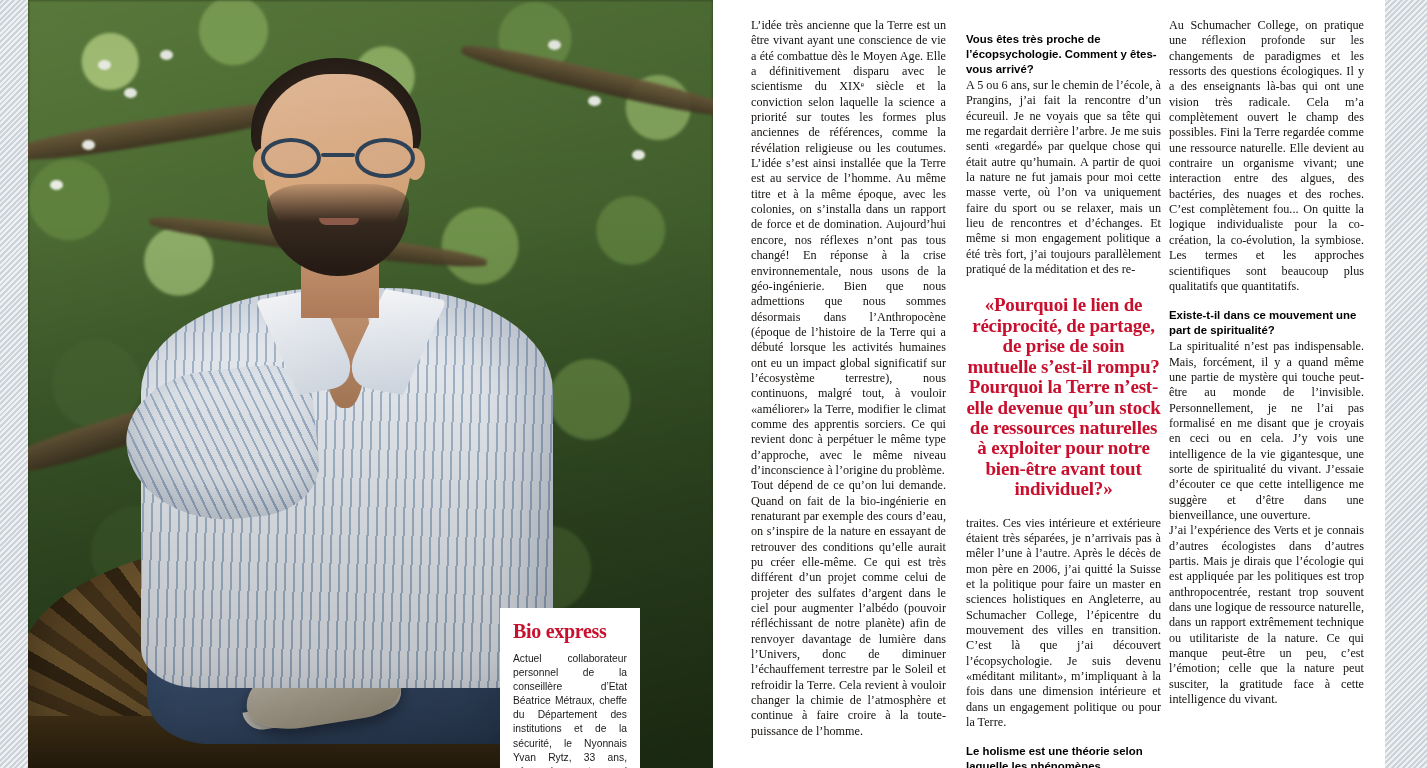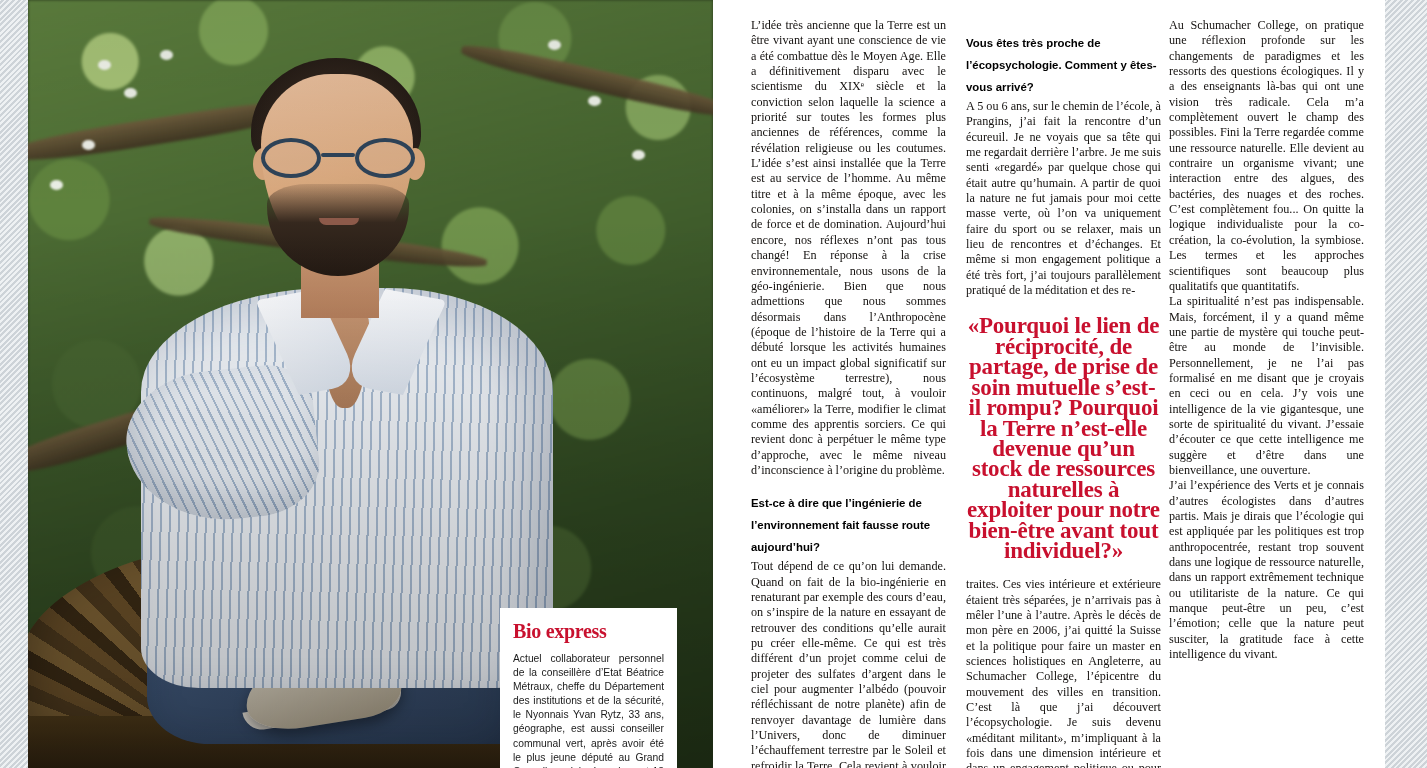--- a/index.html
+++ b/index.html
@@ -182,21 +182,21 @@
     background:linear-gradient(180deg,#4a3718,#2a1e0e);
   }
 
   .photo-shade {
     position:absolute; inset:0;
     background:linear-gradient(180deg,rgba(0,0,0,.05) 0%,rgba(0,0,0,0) 28%,rgba(0,0,0,.25) 100%);
   }
 
   
   .bio-box {
-    position:absolute; left:472px; top:608px; width:177px; height:160px;
+    position:absolute; left:472px; top:608px; width:140px; height:160px;
     background:#ffffff; padding:12px 13px 10px 13px; overflow:hidden;
   }
   .bio-title {
     font-family:"Liberation Serif", serif;
     font-weight:bold; font-size:20px; color:#c8102e; letter-spacing:-.3px;
     margin-bottom:9px;
   }
   .bio-text {
     font-family:"Liberation Sans", sans-serif;
     font-size:10.3px; line-height:14.1px; color:#1a1a1a;
@@ -217,30 +217,30 @@
   .col-3 { left:456px; }
 
   .body-p {
     font-family:"Liberation Serif", serif;
     font-size:12.2px; line-height:15.35px; color:#14110f;
     text-align:justify; hyphens:auto; -webkit-hyphens:auto;
     margin-bottom:0;
   }
   .q-head {
     font-family:"Liberation Sans", sans-serif;
-    font-weight:bold; font-size:11.4px; line-height:22px; color:#000;
+    font-weight:bold; font-size:11.4px; line-height:15px; color:#000;
     margin-top:14px; margin-bottom:1px; text-align:left; hyphens:none;
   }
   .lead-in { margin-top:0; }
 
   
   .pullquote {
     font-family:"Liberation Serif", serif;
     font-weight:bold;
-    font-size:23px; line-height:20.4px;
+    font-size:19px; line-height:20.4px;
     color:#c8102e; text-align:center;
     margin:18px 0 16px 0;
     letter-spacing:-.2px;
     hyphens:none;
   }
 </style>
 </head>
 <body>
 
 <div class="stage">
@@ -299,35 +299,35 @@
       <div class="bio-title">Bio express</div>
       <div class="bio-text">Actuel collaborateur personnel de la conseillère d’Etat Béatrice Métraux, cheffe du Département des institutions et de la sécurité, le Nyonnais Yvan Rytz, 33 ans, géographe, est aussi conseiller communal vert, après avoir été le plus jeune député au Grand Conseil vaudois, à seulement 18 ans. Il donne dans le monde entier</div>
     </div>
   </div>
 
   <div class="page-right">
     <div class="cols">
 
       <div class="col col-1">
         <p class="body-p lead-in">L’idée très ancienne que la Terre est un être vivant ayant une conscience de vie a été combattue dès le Moyen Age. Elle a définitivement disparu avec le scientisme du XIXᵉ siècle et la conviction selon laquelle la science a priorité sur toutes les formes plus anciennes de références, comme la révélation religieuse ou les coutumes. L’idée s’est ainsi installée que la Terre est au service de l’homme. Au même titre et à la même époque, avec les colonies, on s’installa dans un rapport de force et de domination. Aujourd’hui encore, nos réflexes n’ont pas tous changé! En réponse à la crise environnementale, nous usons de la géo-ingénierie. Bien que nous admettions que nous sommes désormais dans l’Anthropocène (époque de l’histoire de la Terre qui a débuté lorsque les activités humaines ont eu un impact global significatif sur l’écosystème terrestre), nous continuons, malgré tout, à vouloir «améliorer» la Terre, modifier le climat comme des apprentis sorciers. Ce qui revient donc à perpétuer le même type d’approche, avec le même niveau d’inconscience à l’origine du problème.</p>
-        <p class="q-head">Est-ce à dire que l’ingénierie de l’environnement fait fausse route aujourd’hui?</p>
         <p class="body-p">Tout dépend de ce qu’on lui demande. Quand on fait de la bio-ingénierie en renaturant par exemple des cours d’eau, on s’inspire de la nature en essayant de retrouver des conditions qu’elle aurait pu créer elle-même. Ce qui est très différent d’un projet comme celui de projeter des sulfates d’argent dans le ciel pour augmenter l’albédo (pouvoir réfléchissant de notre planète) afin de renvoyer davantage de lumière dans l’Univers, donc de diminuer l’échauffement terrestre par le Soleil et refroidir la Terre. Cela revient à vouloir changer la chimie de l’atmosphère et continue à faire croire à la toute-puissance de l’homme.</p>
 
       </div>
 
       <div class="col col-2">
         <p class="q-head">Vous êtes très proche de l’écopsychologie. Comment y êtes-vous arrivé?</p>
         <p class="body-p">A 5 ou 6 ans, sur le chemin de l’école, à Prangins, j’ai fait la rencontre d’un écureuil. Je ne voyais que sa tête qui me regardait derrière l’arbre. Je me suis senti «regardé» par quelque chose qui était autre qu’humain. A partir de quoi la nature ne fut jamais pour moi cette masse verte, où l’on va uniquement faire du sport ou se relaxer, mais un lieu de rencontres et d’échanges. Et même si mon engagement politique a été très fort, j’ai toujours parallèlement pratiqué de la méditation et des re-</p>
         <p class="pullquote">«Pourquoi le lien de réciprocité, de partage, de prise de soin mutuelle s’est-il rompu? Pourquoi la Terre n’est-elle devenue qu’un stock de ressources naturelles à exploiter pour notre bien-être avant tout individuel?»</p>
         <p class="body-p">traites. Ces vies intérieure et extérieure étaient très séparées, je n’arrivais pas à mêler l’une à l’autre. Après le décès de mon père en 2006, j’ai quitté la Suisse et la politique pour faire un master en sciences holistiques en Angleterre, au Schumacher College, l’épicentre du mouvement des villes en transition. C’est là que j’ai découvert l’écopsychologie. Je suis devenu «méditant militant», m’impliquant à la fois dans une dimension intérieure et dans un engagement politique ou pour la Terre.</p>
         <p class="q-head">Le holisme est une théorie selon laquelle les phénomènes importants sont</p>
       </div>
 
       <div class="col col-3">
         <p class="body-p lead-in">Au Schumacher College, on pratique une réflexion profonde sur les changements de paradigmes et les ressorts des questions écologiques. Il y a des enseignants là-bas qui ont une vision très radicale. Cela m’a complètement ouvert le champ des possibles. Fini la Terre regardée comme une ressource naturelle. Elle devient au contraire un organisme vivant; une interaction entre des algues, des bactéries, des nuages et des roches. C’est complètement fou... On quitte la logique individualiste pour la co-création, la co-évolution, la symbiose. Les termes et les approches scientifiques sont beaucoup plus qualitatifs que quantitatifs.</p>
+        <p class="q-head">Existe-t-il dans ce mouvement une part de spiritualité?</p>
         <p class="body-p">La spiritualité n’est pas indispensable. Mais, forcément, il y a quand même une partie de mystère qui touche peut-être au monde de l’invisible. Personnellement, je ne l’ai pas formalisé en me disant que je croyais en ceci ou en cela. J’y vois une intelligence de la vie gigantesque, une sorte de spiritualité du vivant. J’essaie d’écouter ce que cette intelligence me suggère et d’être dans une bienveillance, une ouverture.</p>
         <p class="body-p">J’ai l’expérience des Verts et je connais d’autres écologistes dans d’autres partis. Mais je dirais que l’écologie qui est appliquée par les politiques est trop anthropocentrée, restant trop souvent dans une logique de ressource naturelle, dans un rapport extrêmement technique ou utilitariste de la nature. Ce qui manque peut-être un peu, c’est l’émotion; celle que la nature peut susciter, la gratitude face à cette intelligence du vivant.</p>
 
       </div>
 
     </div>
   </div>
 
 </div>
 

